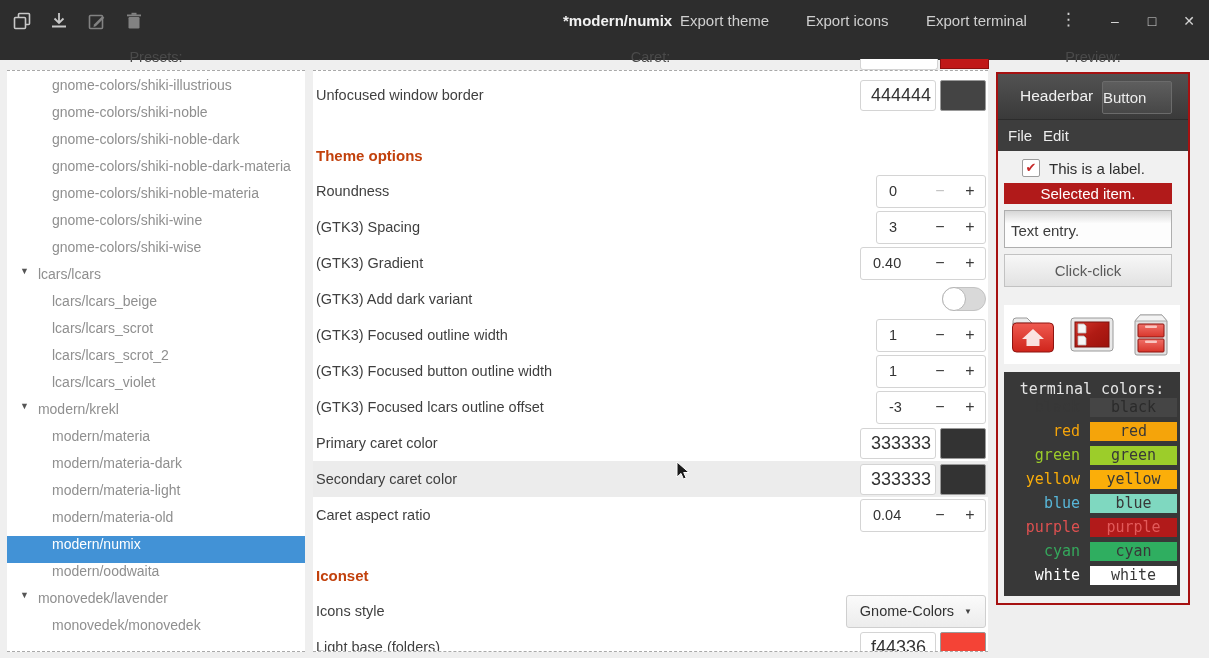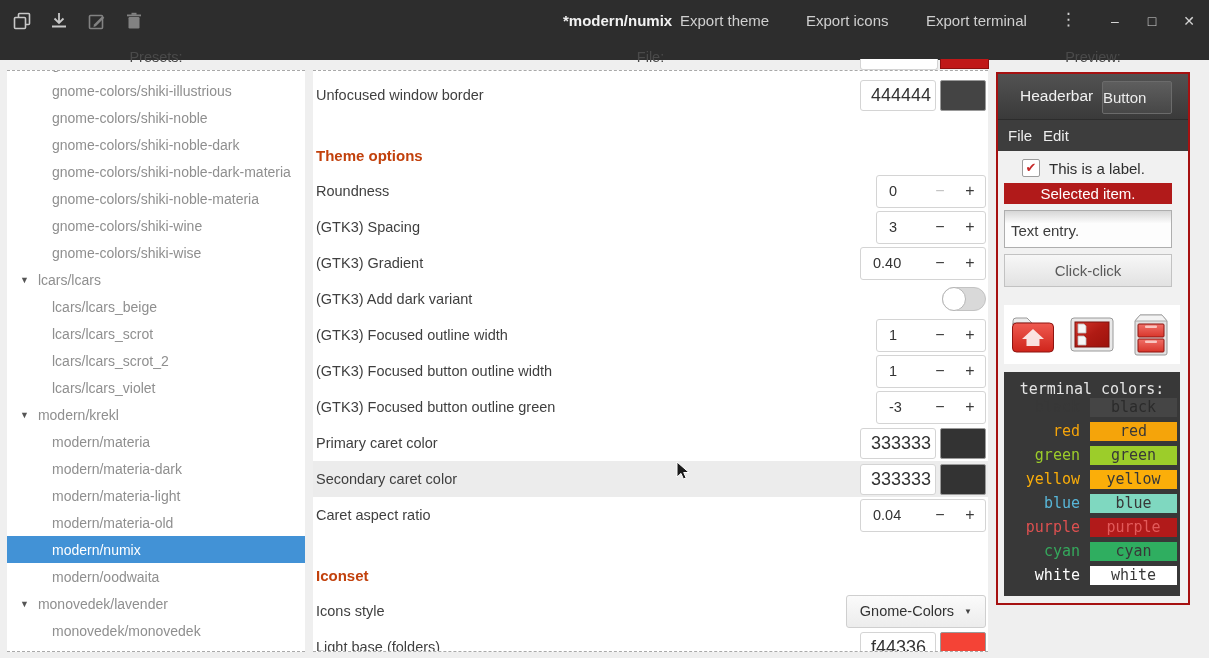--- a/index.html
+++ b/index.html
@@ -14,21 +14,21 @@
   .tb-title{position:absolute;top:12px;left:563px;font-size:15px;font-weight:bold;color:#f2f2f2;}
   .tb-menu{position:absolute;top:12px;font-size:15px;color:#cfcfcf;}
   .tb-kebab{position:absolute;top:9px;left:1060px;width:16px;text-align:center;font-size:17px;color:#cfcfcf;letter-spacing:0;}
   .tb-win{position:absolute;top:10px;width:22px;height:22px;text-align:center;font-size:14px;line-height:22px;color:#d4d4d4;}
   
   .phead{position:absolute;top:49px;font-size:14.5px;color:#4a4a4a;text-align:center;}
   
   .plist{position:absolute;left:7px;top:70px;width:298px;height:580px;background:#fff;
     border-top:1px dashed #a9a9a9;border-bottom:1px dashed #a9a9a9;overflow:hidden;}
   .plist-content{position:relative;top:-21px;}
-  .prow{height:27px;display:flex;align-items:center;font-size:14px;color:#8f8f8f;cursor:default;white-space:nowrap;}
+  .prow{height:27px;display:flex;align-items:flex-start;font-size:14px;color:#8f8f8f;cursor:default;white-space:nowrap;}
   .prow.child{padding-left:45px;}
   .prow.group{padding-left:13px;}
   .tri{color:#555;font-size:9px;margin-right:9px;}
   .prow.sel{background:var(--sel,#4292d6);color:#fff;}
   
   .epanel{position:absolute;left:313px;top:70px;width:675px;height:580px;background:#fff;
     border-top:1px dashed #a9a9a9;border-bottom:1px dashed #a9a9a9;overflow:hidden;}
   .epanel-content{padding-top:6px;}
   .erow{height:36px;display:flex;align-items:center;justify-content:space-between;padding:0 2px 0 3px;gap:7px;}
   .erow.hover{background:#ececec;}
@@ -96,21 +96,21 @@
   <span class="tb-menu" style="left:680px">Export theme</span>
   <span class="tb-menu" style="left:806px">Export icons</span>
   <span class="tb-menu" style="left:926px">Export terminal</span>
   <span class="tb-kebab">⋮</span>
   <span class="tb-win" style="left:1104px">–</span>
   <span class="tb-win" style="left:1141px">□</span>
   <span class="tb-win" style="left:1178px">✕</span>
 </div>
 
 <div class="phead" style="left:7px;width:298px">Presets:</div>
-<div class="phead" style="left:313px;width:675px">File:</div>
+<div class="phead" style="left:313px;width:675px">Caret:</div>
 <div class="phead" style="left:996px;width:194px">Preview:</div>
 
 <div class="plist">
   <div class="plist-content">
       <div class="prow child">
         <span class="plabel">gnome-colors/shiki-human</span>
       </div>
       <div class="prow child">
         <span class="plabel">gnome-colors/shiki-illustrious</span>
       </div>
@@ -244,21 +244,21 @@
         <span class="elabel">(GTK3) Focused button outline width</span>
         <div class="ectrl">
           <div class="spin">
             <span class="spinval">1</span>
             <span class="spinbtn">−</span>
             <span class="spinbtn">+</span>
           </div>
         </div>
       </div>
       <div class="erow">
-        <span class="elabel">(GTK3) Focused button outline green</span>
+        <span class="elabel">(GTK3) Focused lcars outline offset</span>
         <div class="ectrl">
           <div class="spin">
             <span class="spinval">-3</span>
             <span class="spinbtn">−</span>
             <span class="spinbtn">+</span>
           </div>
         </div>
       </div>
       <div class="erow">
         <span class="elabel">Primary caret color</span>

